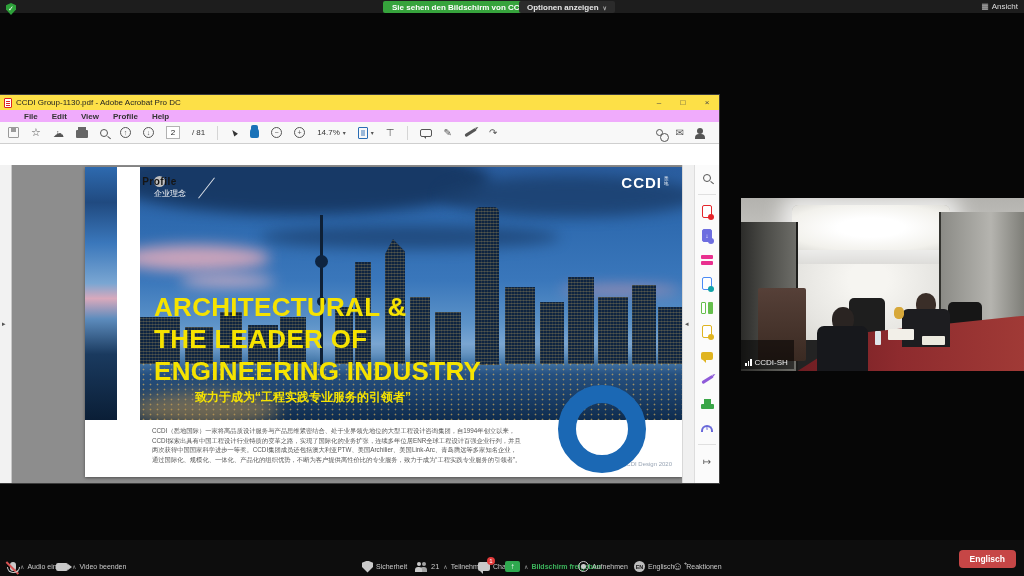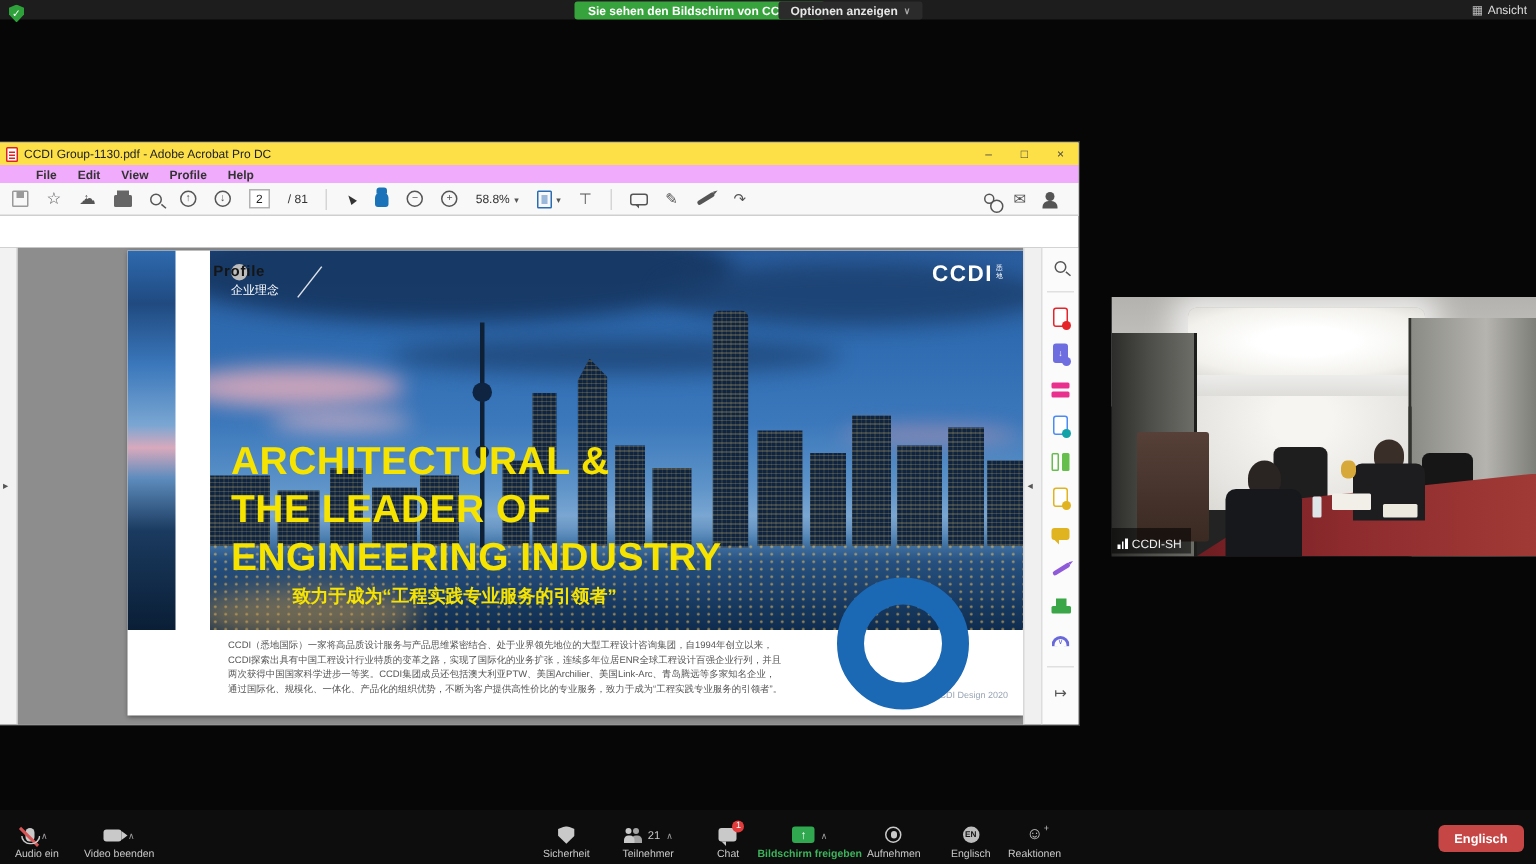--- a/index.html
+++ b/index.html
@@ -150,27 +150,27 @@
   .bodytxt { position:absolute; left:67px; top:259px; width:470px; overflow:hidden; }
   .bodytxt div { font-size:6.3px; line-height:9.6px; color:#555; white-space:nowrap; }
   .copyr { position:absolute; right:10px; top:294px; font-size:6px; color:#99a5b5; }
   .ring { position:absolute; left:473px; top:218px; width:88px; height:88px; border:18px solid #1b68b4;
           border-radius:50%; background:transparent; }
 
   
   .video { position:absolute; left:741px; top:198px; width:283px; height:173px; background:#232323; overflow:hidden; }
   .v { position:absolute; }
   .vlabel { position:absolute; left:0; bottom:2px; display:flex; align-items:center; gap:3px;
-            background:rgba(0,0,0,.55); color:#ededed; font-size:8px; padding:6px 6px 2px 4px; }
+            background:rgba(0,0,0,.55); color:#ededed; font-size:8px; padding:18px 6px 2px 4px; }
   .sigbars { display:flex; align-items:flex-end; gap:1px; }
   .sigbars i { width:1.5px; background:#fff; display:block; }
 
   
   .bbar { position:absolute; left:0; bottom:0; width:1024px; height:36px; background:#0d0d0d; }
-  .ctrl { position:absolute; bottom:3px; display:flex; flex-direction:column; align-items:center; gap:3px; }
+  .ctrl { position:absolute; bottom:3px; display:flex; flex-direction:row; align-items:center; gap:3px; }
   .ctrl .lbl { font-size:7px; color:#c9c9c9; white-space:nowrap; }
   .ctrl .lbl.green { color:#3cb45c; font-weight:bold; }
   .iconrow { display:flex; align-items:center; height:13px; gap:4px; }
   .caret { font-size:6px; color:#9a9a9a; }
   .mic { position:relative; width:6px; height:9px; background:#c9c9c9; border-radius:3px; }
   .mic::after { content:""; position:absolute; left:-3px; top:5px; width:11px; height:5px;
                 border:1.2px solid #c9c9c9; border-top:none; border-radius:0 0 6px 6px; }
   .slashr { position:absolute; width:17px; height:1.6px; background:#d85454; transform:rotate(45deg);
             left:-6px; top:5px; }
   .cam { width:12px; height:8px; background:#c9c9c9; border-radius:2px; position:relative; }
@@ -243,21 +243,21 @@
     <span class="circ">↑</span>
     <span class="circ">↓</span>
     <span class="pagebox">2</span>
     <span style="font-size:8px;color:#333">/ 81</span>
     <span class="sep"></span>
     <span class="cursor">▲</span>
     <span class="icon-hand"></span>
     <span class="circ">−</span>
     <span class="circ">+</span>
     <span class="zoomtxt">
-      <span>58.8%</span>
+      <span>14.7%</span>
       <span class="caret-s" style="color:#555">▾</span>
     </span>
     <span class="zoomtxt">
       <span class="icon-fit"></span>
       <span class="caret-s" style="color:#555">▾</span>
     </span>
     <span class="ruler">⊤</span>
     <span class="sep"></span>
     <span class="icon-bubble"></span>
     <span style="font-size:10px;color:#555">✎</span>

